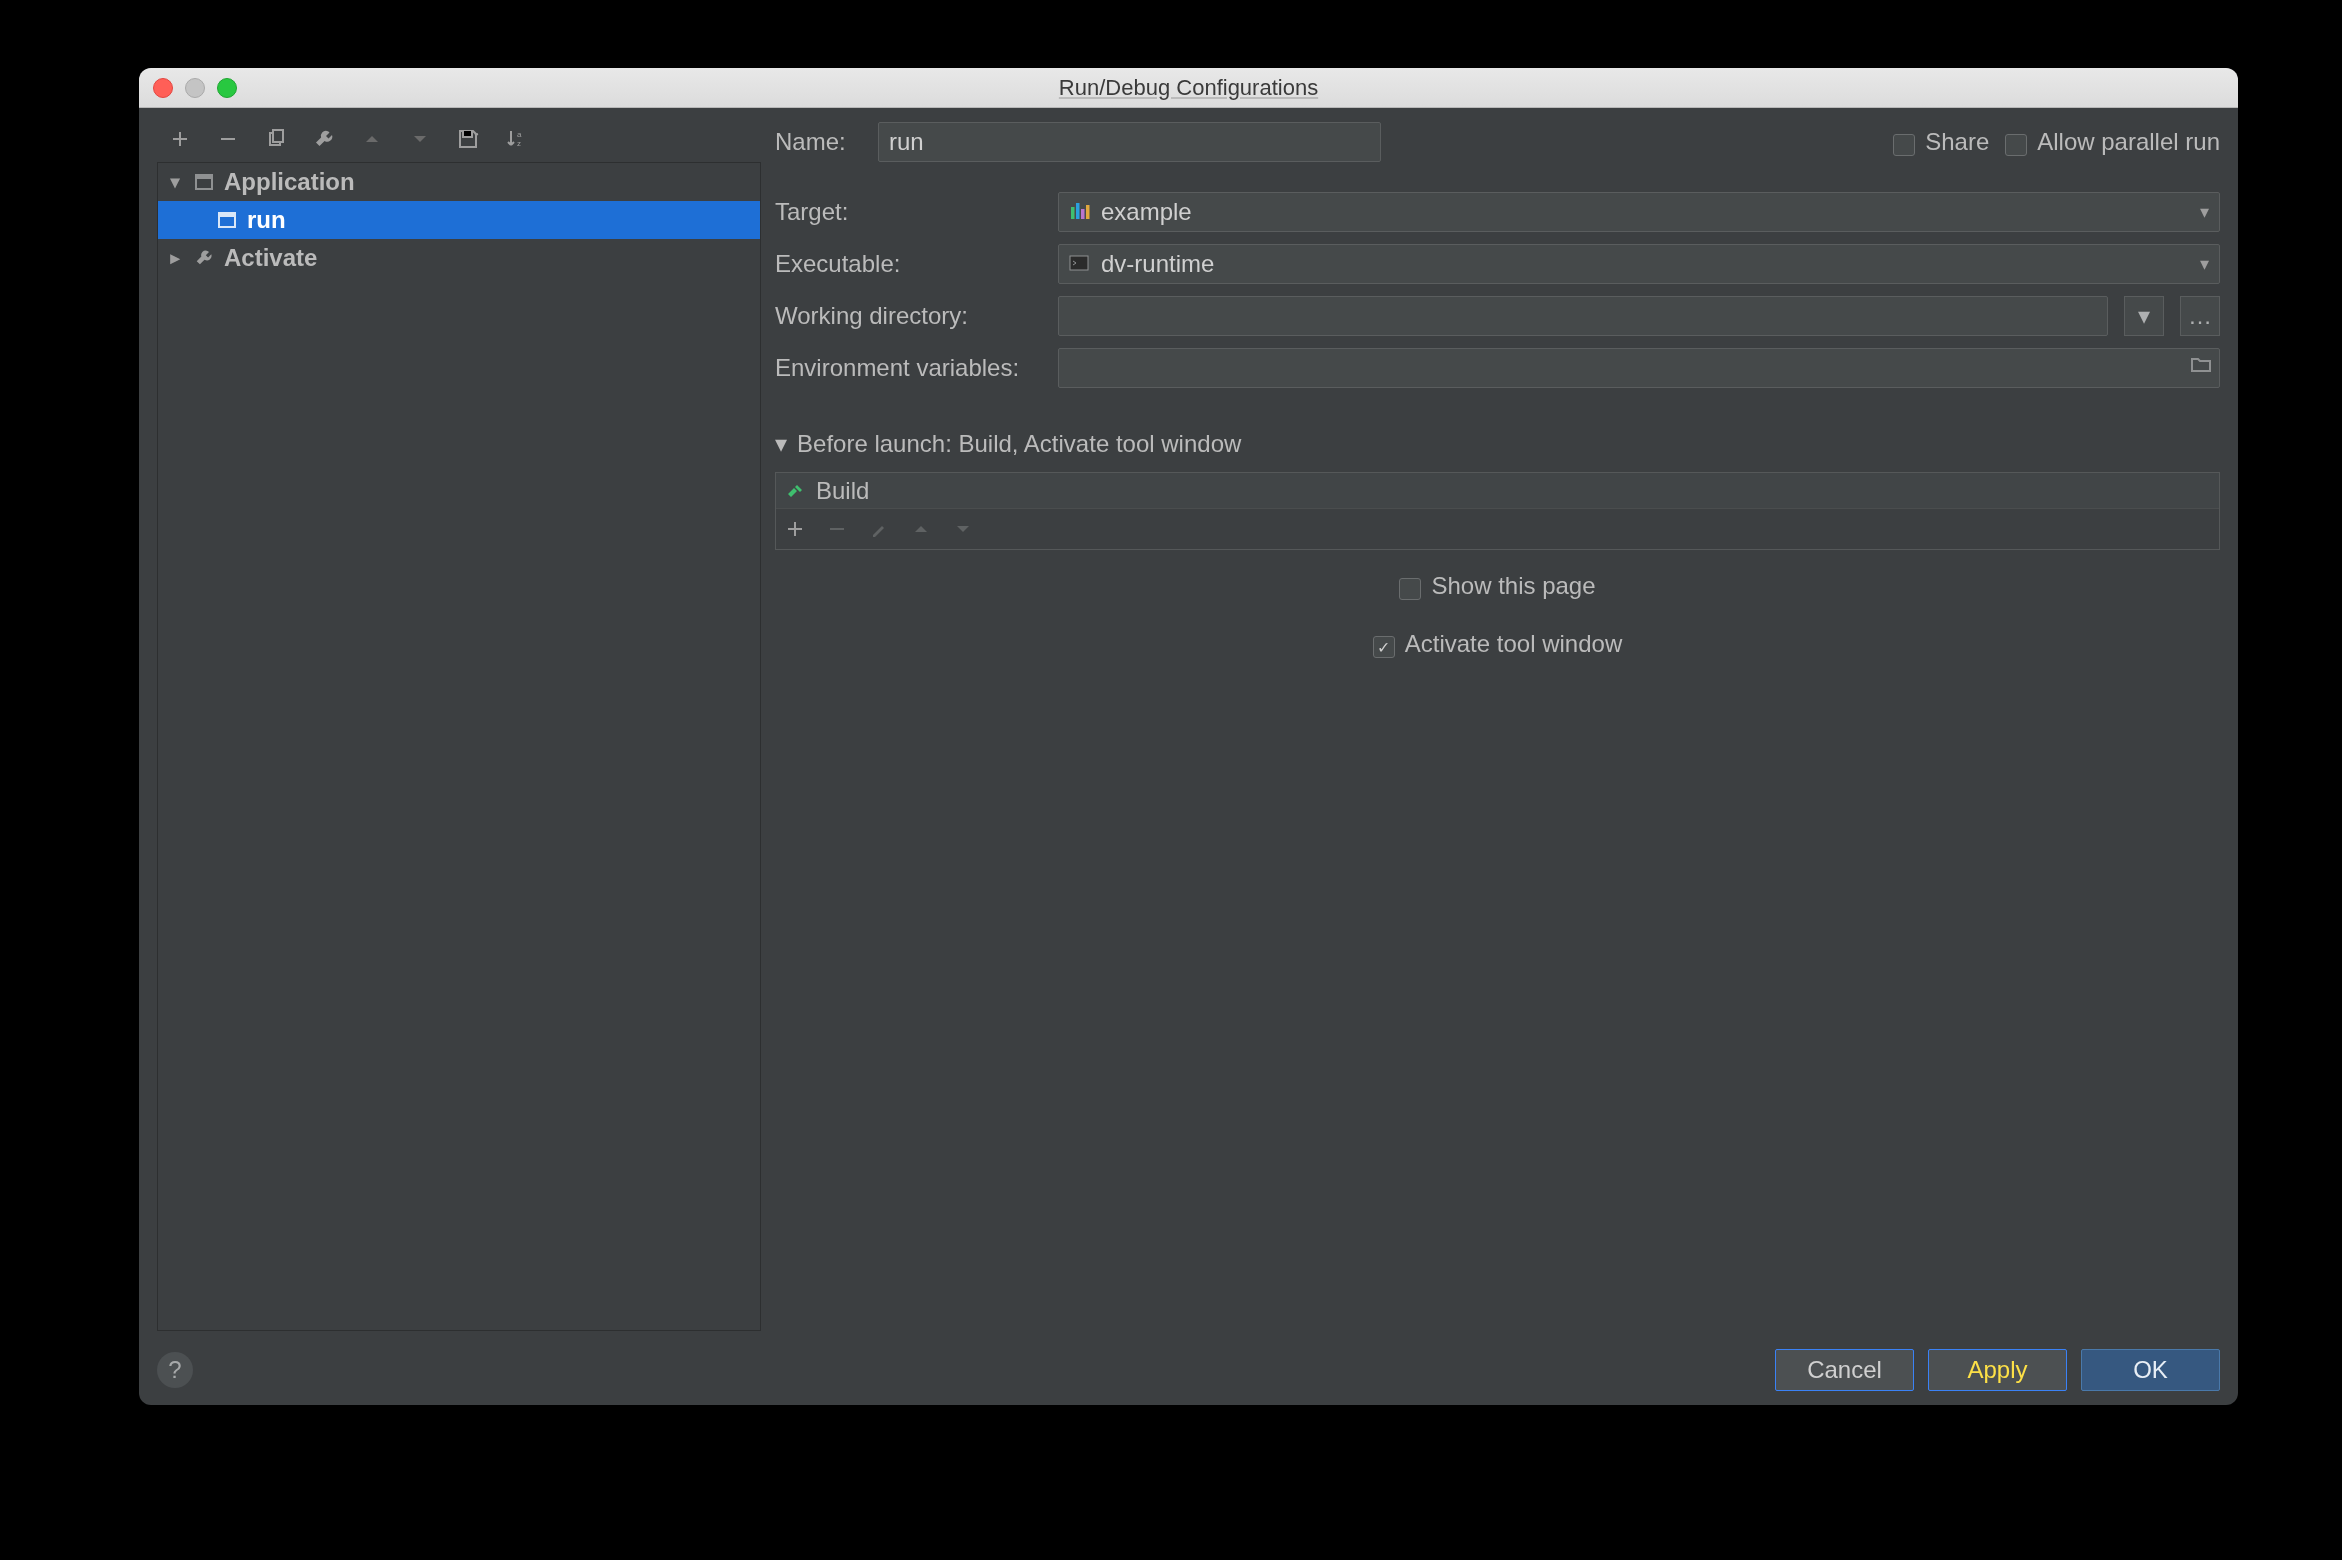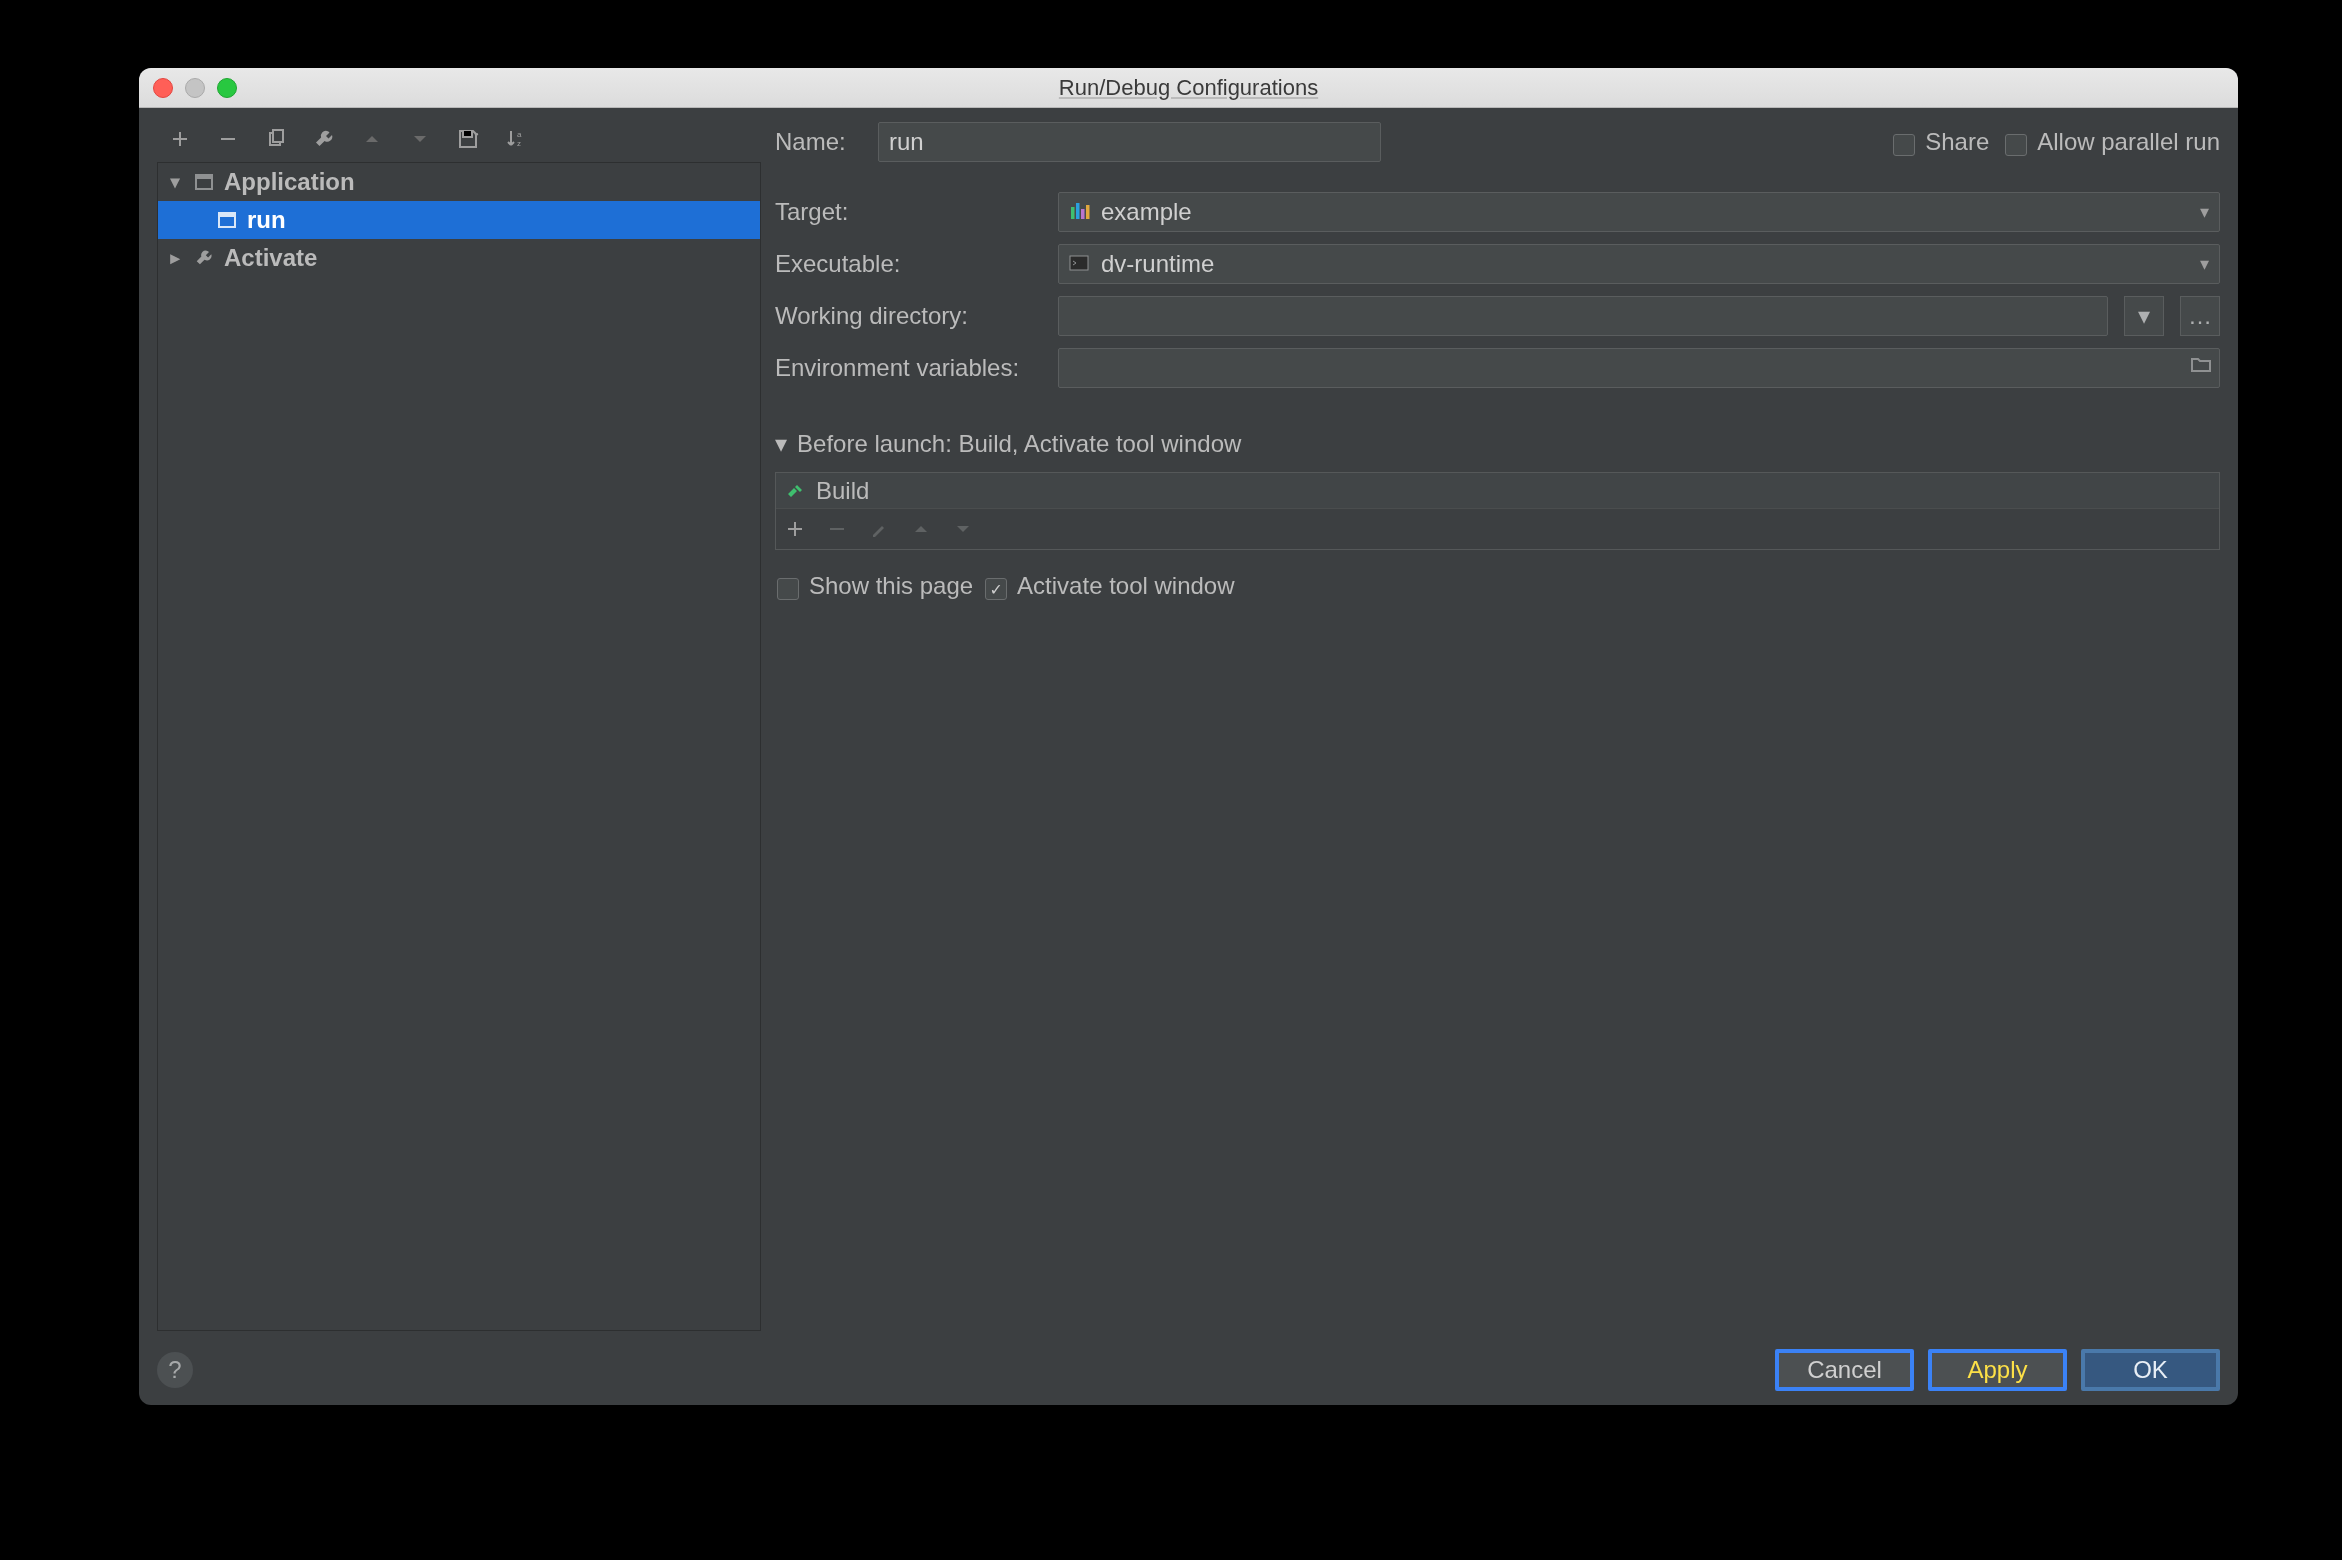--- a/index.html
+++ b/index.html
@@ -48,24 +48,24 @@
   .combo .ico-sq { width:22px; height:22px; margin-right:10px; display:inline-flex;}
   .checkbox { display:flex; align-items:flex-end; gap:10px; cursor:pointer; }
   .checkbox .box { width:22px; height:22px; border:1px solid #6a6d6e; border-radius:3px; background:#45494a; display:inline-flex; align-items:center; justify-content:center; color:#cfcfcf; font-size:16px;}
   .section-head { display:flex; align-items:center; gap:10px; color:#bbb; margin-top:30px;}
   .tasklist { border:1px solid #555859; margin-top:2px;}
   .task-row { height:36px; display:flex; align-items:center; gap:10px; padding:0 8px; background:#414547; border-bottom:1px solid #4a4d4e;}
   .task-toolbar { height:40px; display:flex; align-items:center; gap:20px; padding:0 8px; background:#3c3f41;}
   .task-toolbar .ico { width:22px; height:22px; color:#9e9e9e; display:flex; align-items:center; justify-content:center; cursor:pointer;}
   .task-toolbar .ico.disabled { color:#5f6263; cursor:default;}
   .hammer { color:#3fbf6f;}
-  .below-row { display:flex; align-items:center; gap:12px; padding:10px 2px;}
+  .below-row { display:flex; align-items:center; gap:30px; padding:10px 2px;flex-direction:column;}
   .footer { display:flex; align-items:center; justify-content:flex-end; gap:14px; padding-top:8px;}
   .footer .help { margin-right:auto; width:36px; height:36px; border-radius:50%; background:#4c5052; color:#a7a9aa; display:flex; align-items:center; justify-content:center; cursor:pointer;}
-  .btn { min-width:139px; height:42px; border-radius:2px; display:flex; align-items:center; justify-content:center; padding:0 22px; cursor:pointer; border:4px solid #3b82f6; background:#4c5052; color:#d0d0d0;}
+  .btn { min-width:139px; height:42px; border-radius:2px; display:flex; align-items:center; justify-content:center; padding:0 22px; cursor:pointer; border:1px solid #3b82f6; background:#4c5052; color:#d0d0d0;}
   .btn.disabled { color:#fde047; cursor:default;}
   .btn.primary { background:#365880; border-color:#4a79aa; color:#e8eef5;}
   .sq-btn { width:40px; height:40px; background:#45494a; border:1px solid #5a5d5e; display:flex; align-items:center; justify-content:center; color:#aeb0b1; cursor:pointer;}
   .expand-corner { position:absolute; right:8px; top:8px; color:#8f9192; font-size:18px;}
   svg { display:block; }
 </style>
 </head>
 <body>
 
 <div class="stage">

